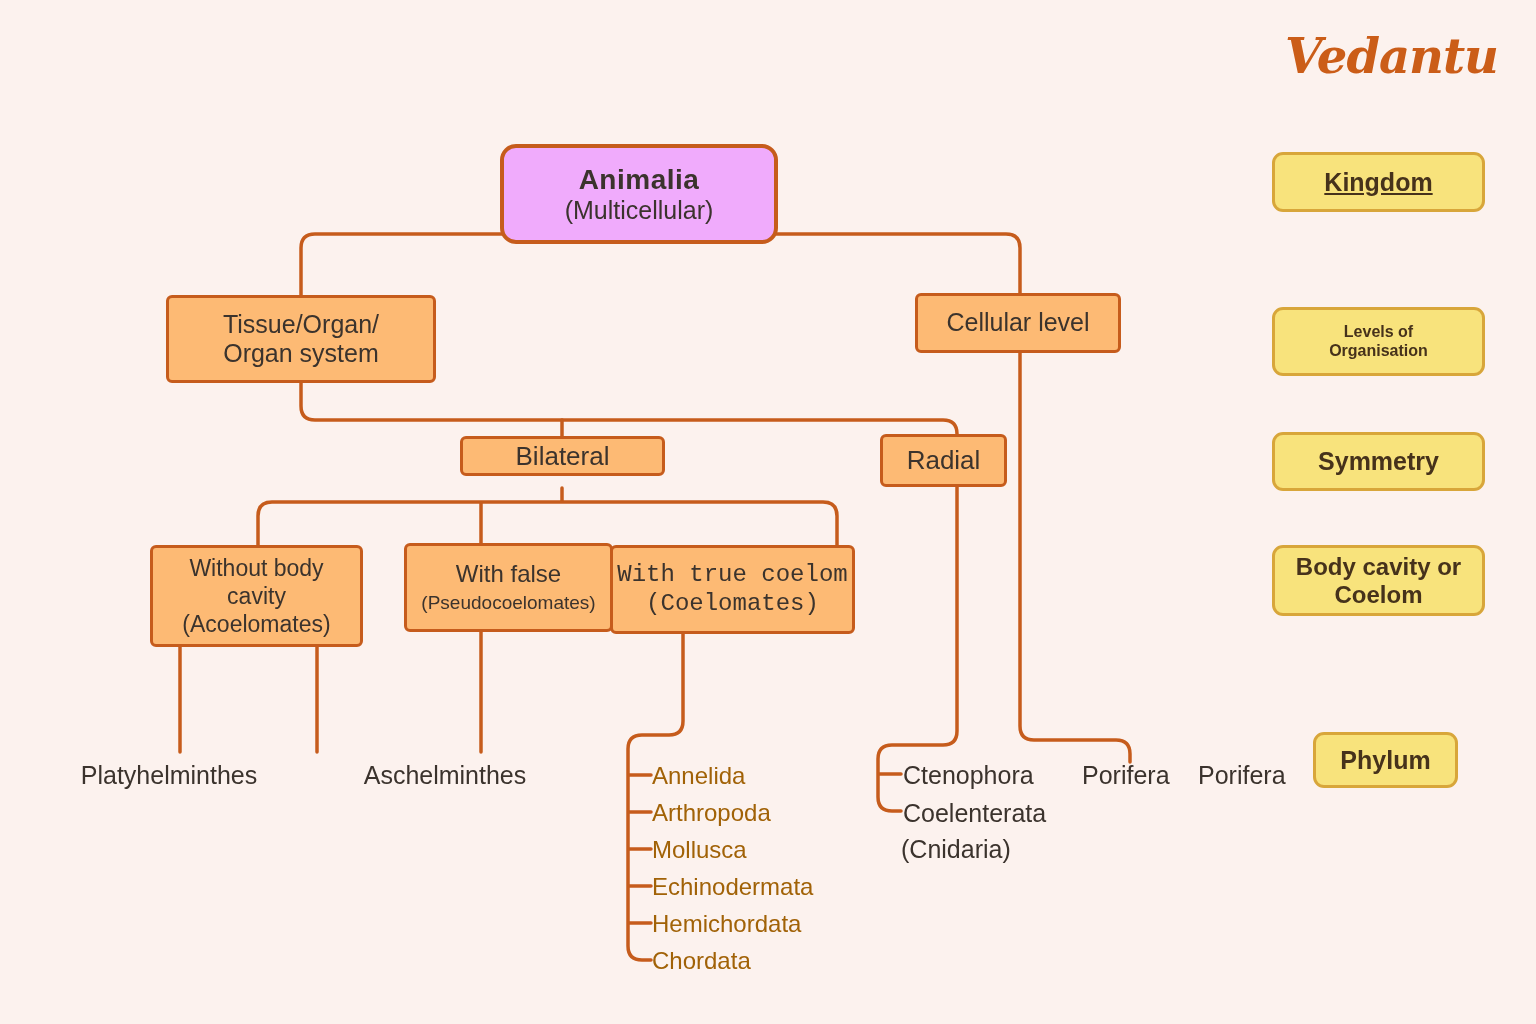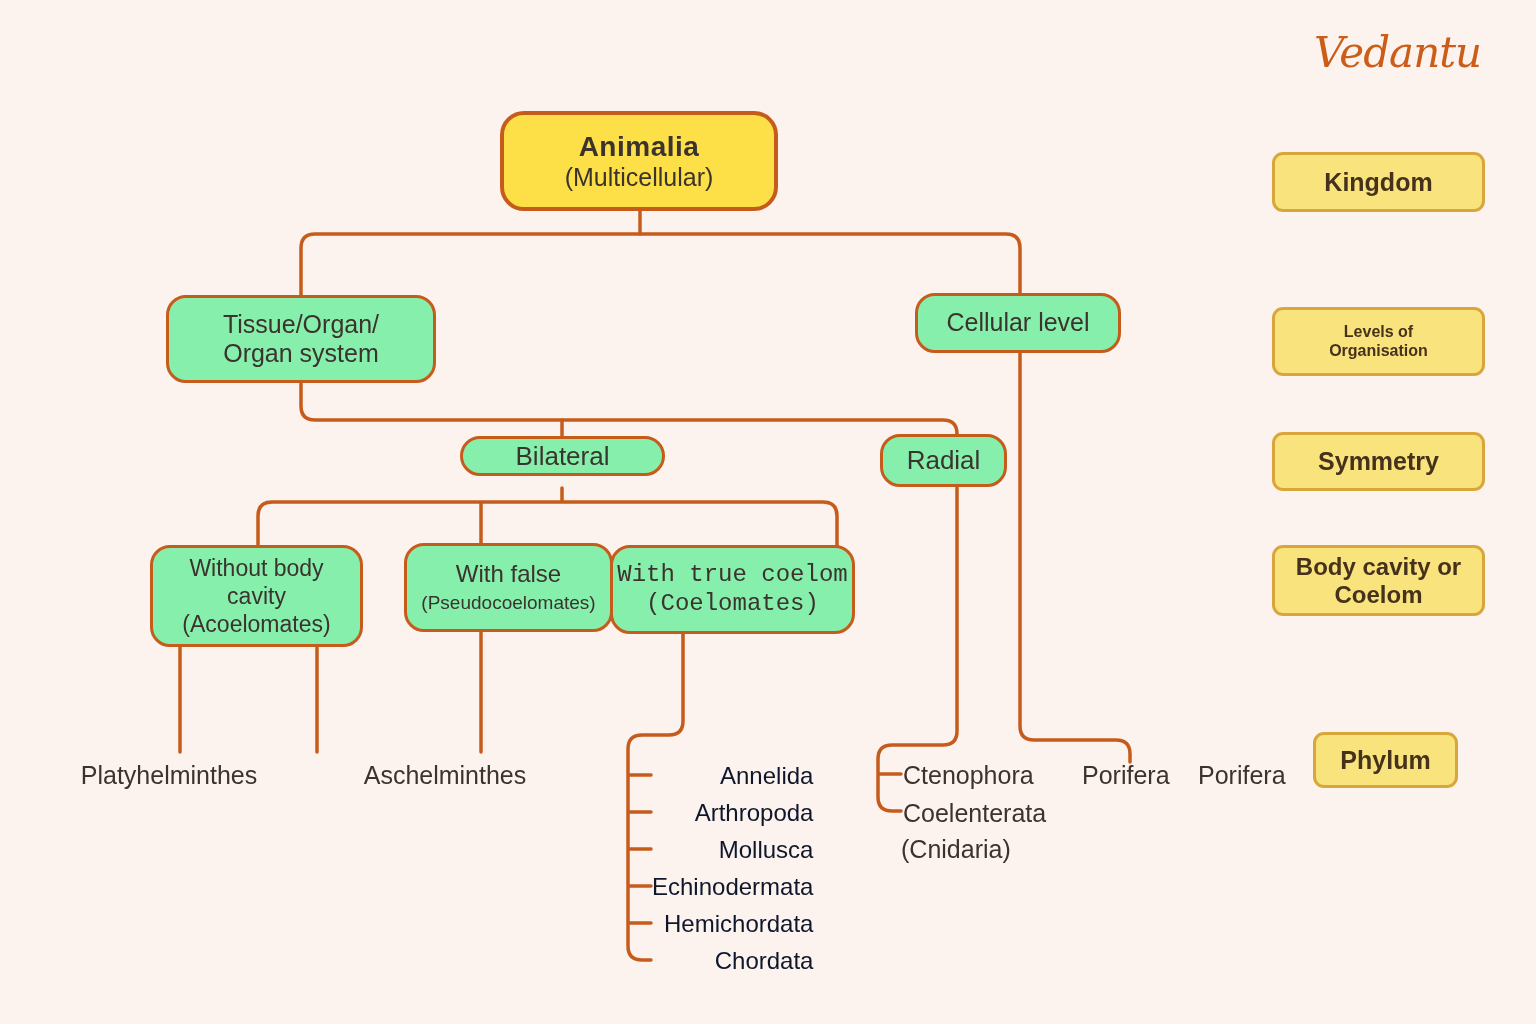--- a/index.html
+++ b/index.html
@@ -11,34 +11,35 @@
   }
   #canvas {
     position: relative;
     width: 1536px; height: 1024px;
     background: #fcf2ee;
   }
   #wires { position: absolute; left: 0; top: 0; }
 
   .node {
     position: absolute;
-    background: #86efac;
+    background: #fdba74;
     border: 3px solid #c65c1c;
-    border-radius: 20px;
+    border-radius: 6px;
     display: flex; flex-direction: column;
     align-items: center; justify-content: center;
     color: #3b332d;
     text-align: center;
     box-sizing: border-box;
     line-height: 1.18;
   }
   .node.root {
-    background: #fde047;
+    background: #f0abfc;
     border-width: 4px;
-    border-radius: 24px;
+    border-radius: 16px;
+    margin-top: 33px;
   }
   .t-bold   { font-weight: bold; font-size: 28px; letter-spacing: .5px; }
   .t-25     { font-size: 25px; }
   .t-26     { font-size: 26px; }
   .t-24     { font-size: 24px; }
   .t-23     { font-size: 23px; line-height: 1.22; }
   .t-19     { font-size: 19px; margin-top: 4px; }
 
   .legend-box {
     position: absolute;
@@ -60,30 +61,29 @@
     color: #3b332d;
     font-size: 25px;
     line-height: 30px;
     white-space: nowrap;
   }
   .leaf.centered { text-align: center; }
 
   #coelomate-list { position: absolute; left: 652px; top: 757px; }
   #coelomate-list .phylum-item {
     height: 37px; line-height: 37px;
-    font-size: 24px; color: #0f172a; white-space: nowrap; text-align: right;
+    font-size: 24px; color: #a16207; white-space: nowrap;
   }
 
   #logo {
     position: absolute; left: 1285px; top: 28px; width: 225px;
     font-family: "DejaVu Serif", serif;
-    font-style: italic; font-weight: normal;
-    font-size: 42px; color: #cb5d18;
+    font-style: italic; font-weight: bold;
+    font-size: 48px; color: #cb5d18;
     letter-spacing: -1px;
-    text-align: center;
   }
 </style>
 </head>
 <body>
 
 <div id="canvas">
 
   <svg id="wires" width="1536" height="1024" viewBox="0 0 1536 1024" fill="none" stroke="#c65c1c" stroke-width="3.5" stroke-linecap="round">
     <path d="M 640 211 V 234"></path>
     <path d="M 301 296 V 248 Q 301 234 315 234 H 1006 Q 1020 234 1020 248 V 294"></path>
@@ -148,21 +148,21 @@
     <div class="phylum-item">Chordata</div>
   </div>
 
   <div class="leaf" style="left:903px; top:760px;">Ctenophora</div>
   <div class="leaf" style="left:903px; top:798px;">Coelenterata</div>
   <div class="leaf" style="left:901px; top:834px;">(Cnidaria)</div>
 
   <div class="leaf" style="left:1082px; top:760px;">Porifera</div>
   <div class="leaf" style="left:1198px; top:760px;">Porifera</div>
 
-  <div class="legend-box" style="left:1272px; top:152px; width:213px; height:60px;">
+  <div class="legend-box" style="left:1272px; top:152px; width:213px; height:60px;text-decoration:underline;">
     <span>Kingdom</span>
   </div>
 
   <div class="legend-box" style="left:1272px; top:307px; width:213px; height:69px; font-size:16px;">
     <span>Levels of</span>
     <span>Organisation</span>
   </div>
 
   <div class="legend-box" style="left:1272px; top:432px; width:213px; height:59px;">
     <span>Symmetry</span>

